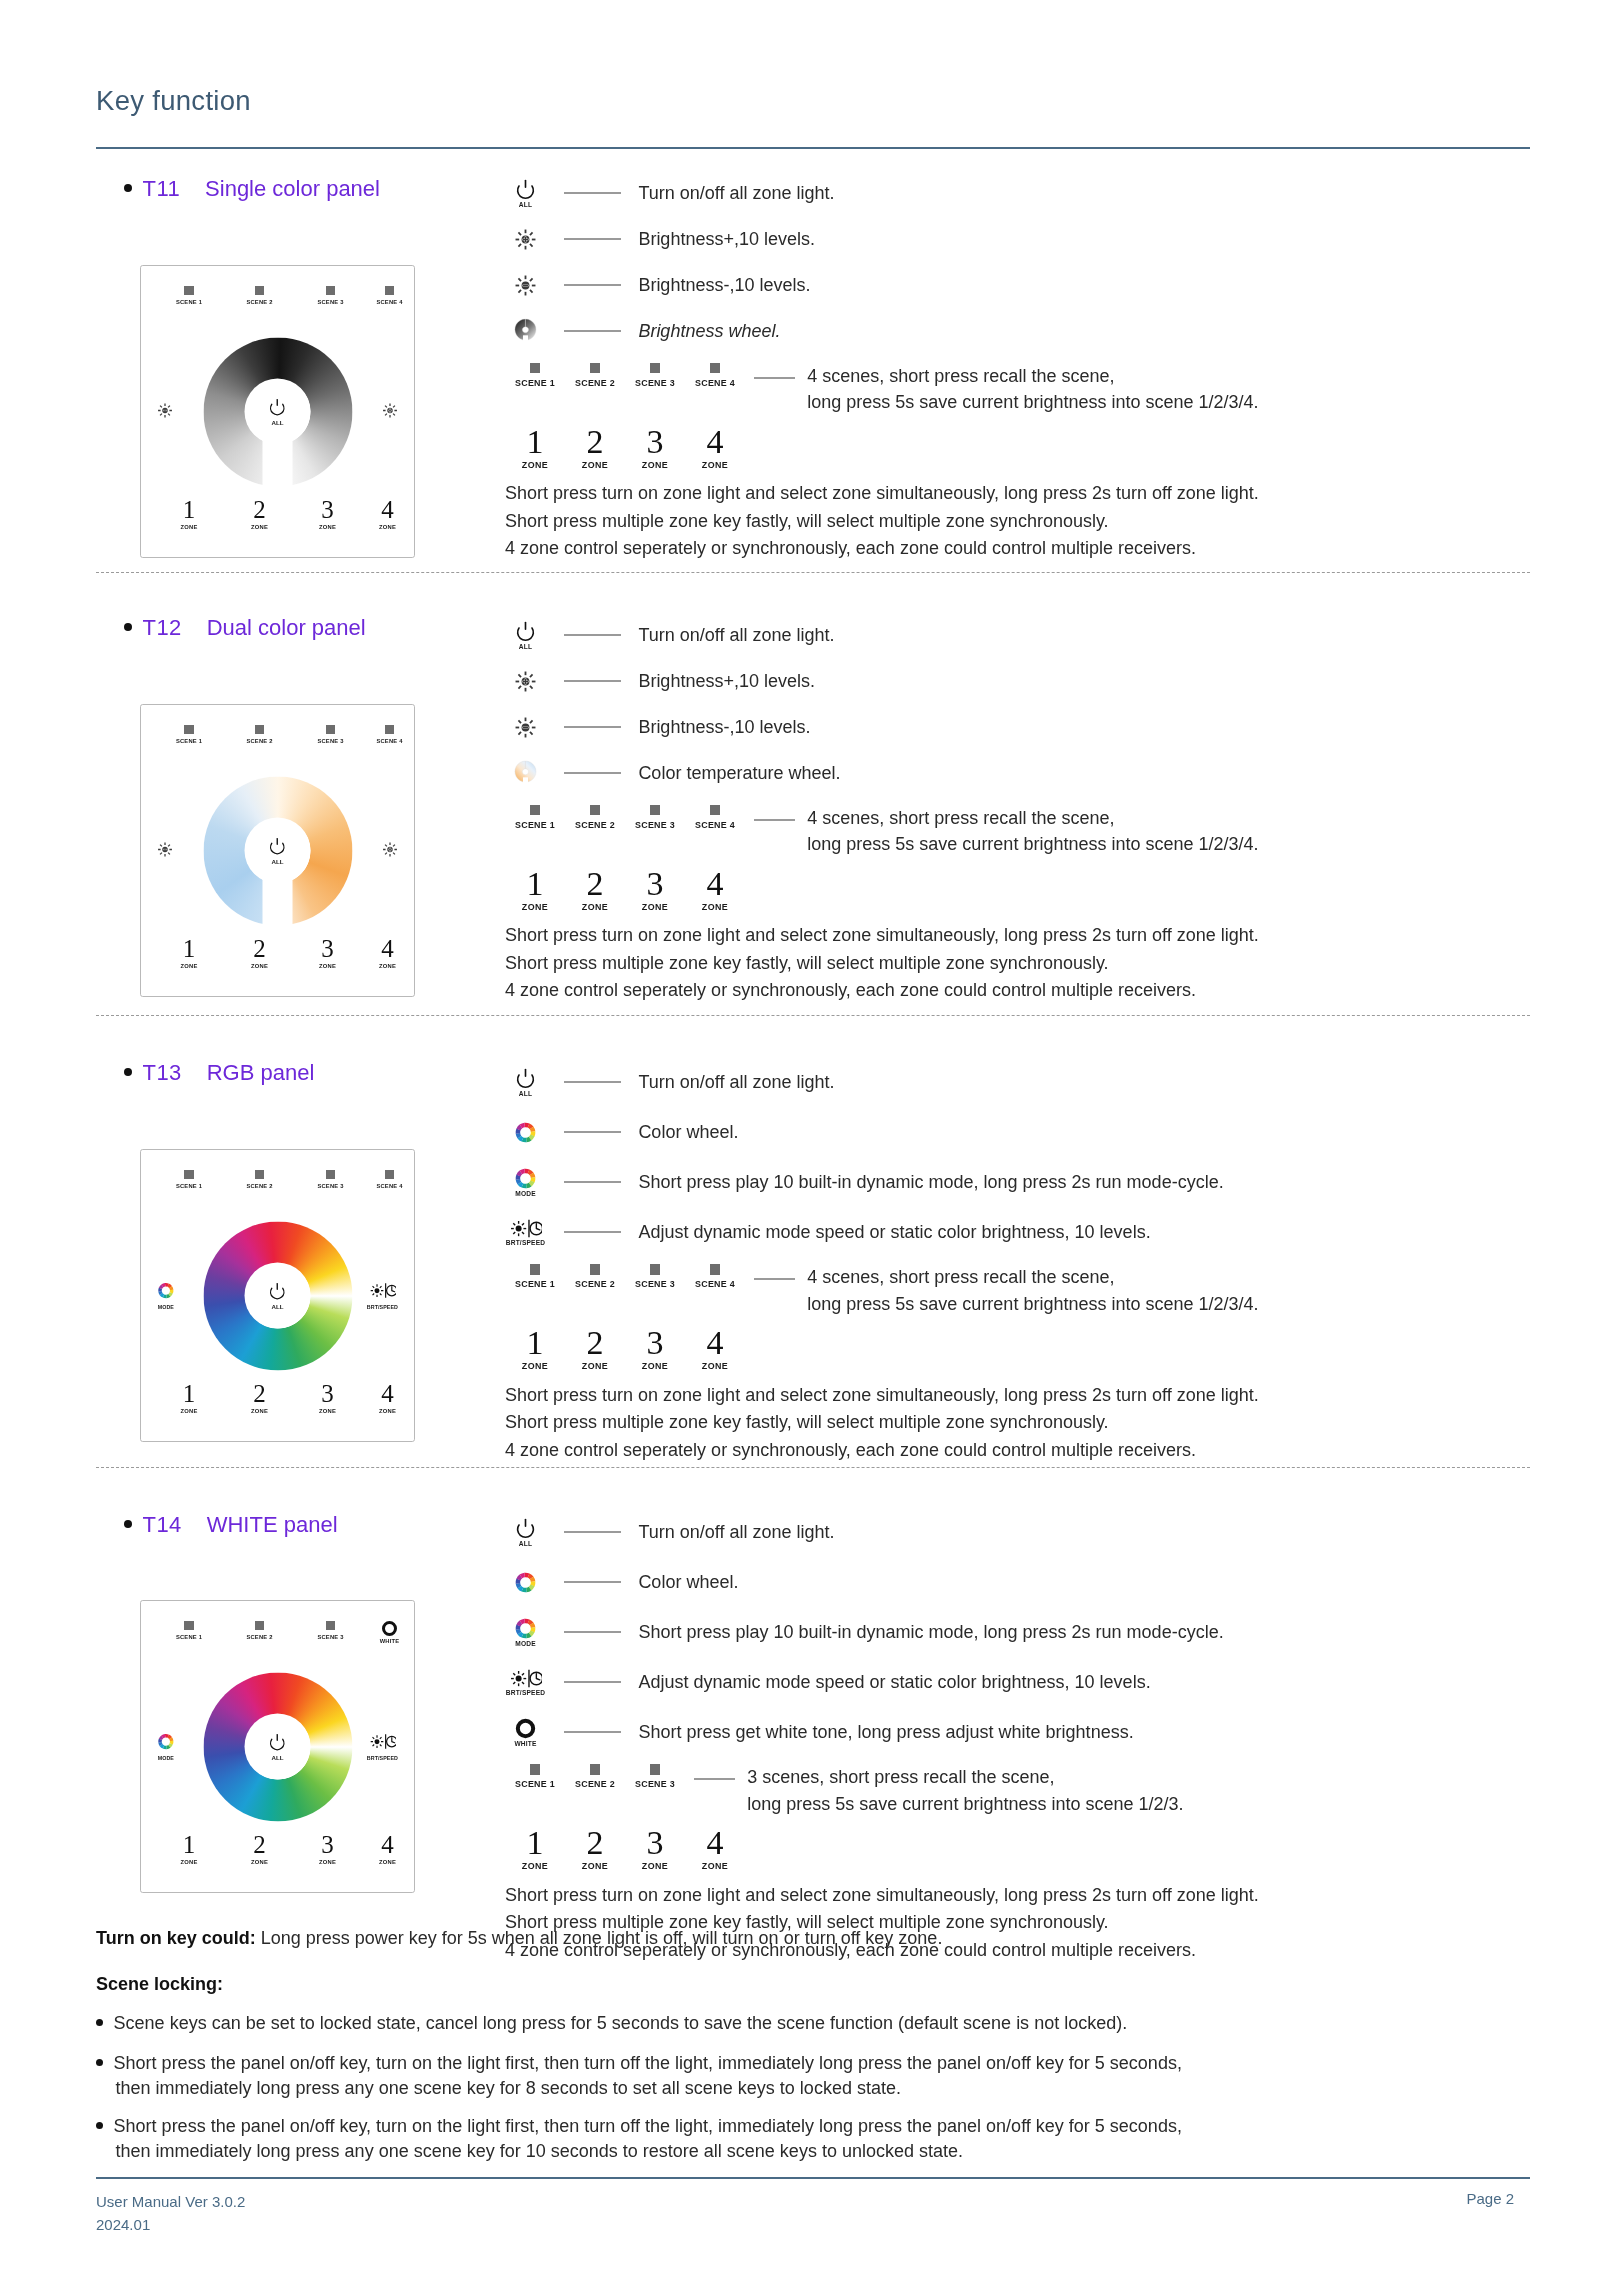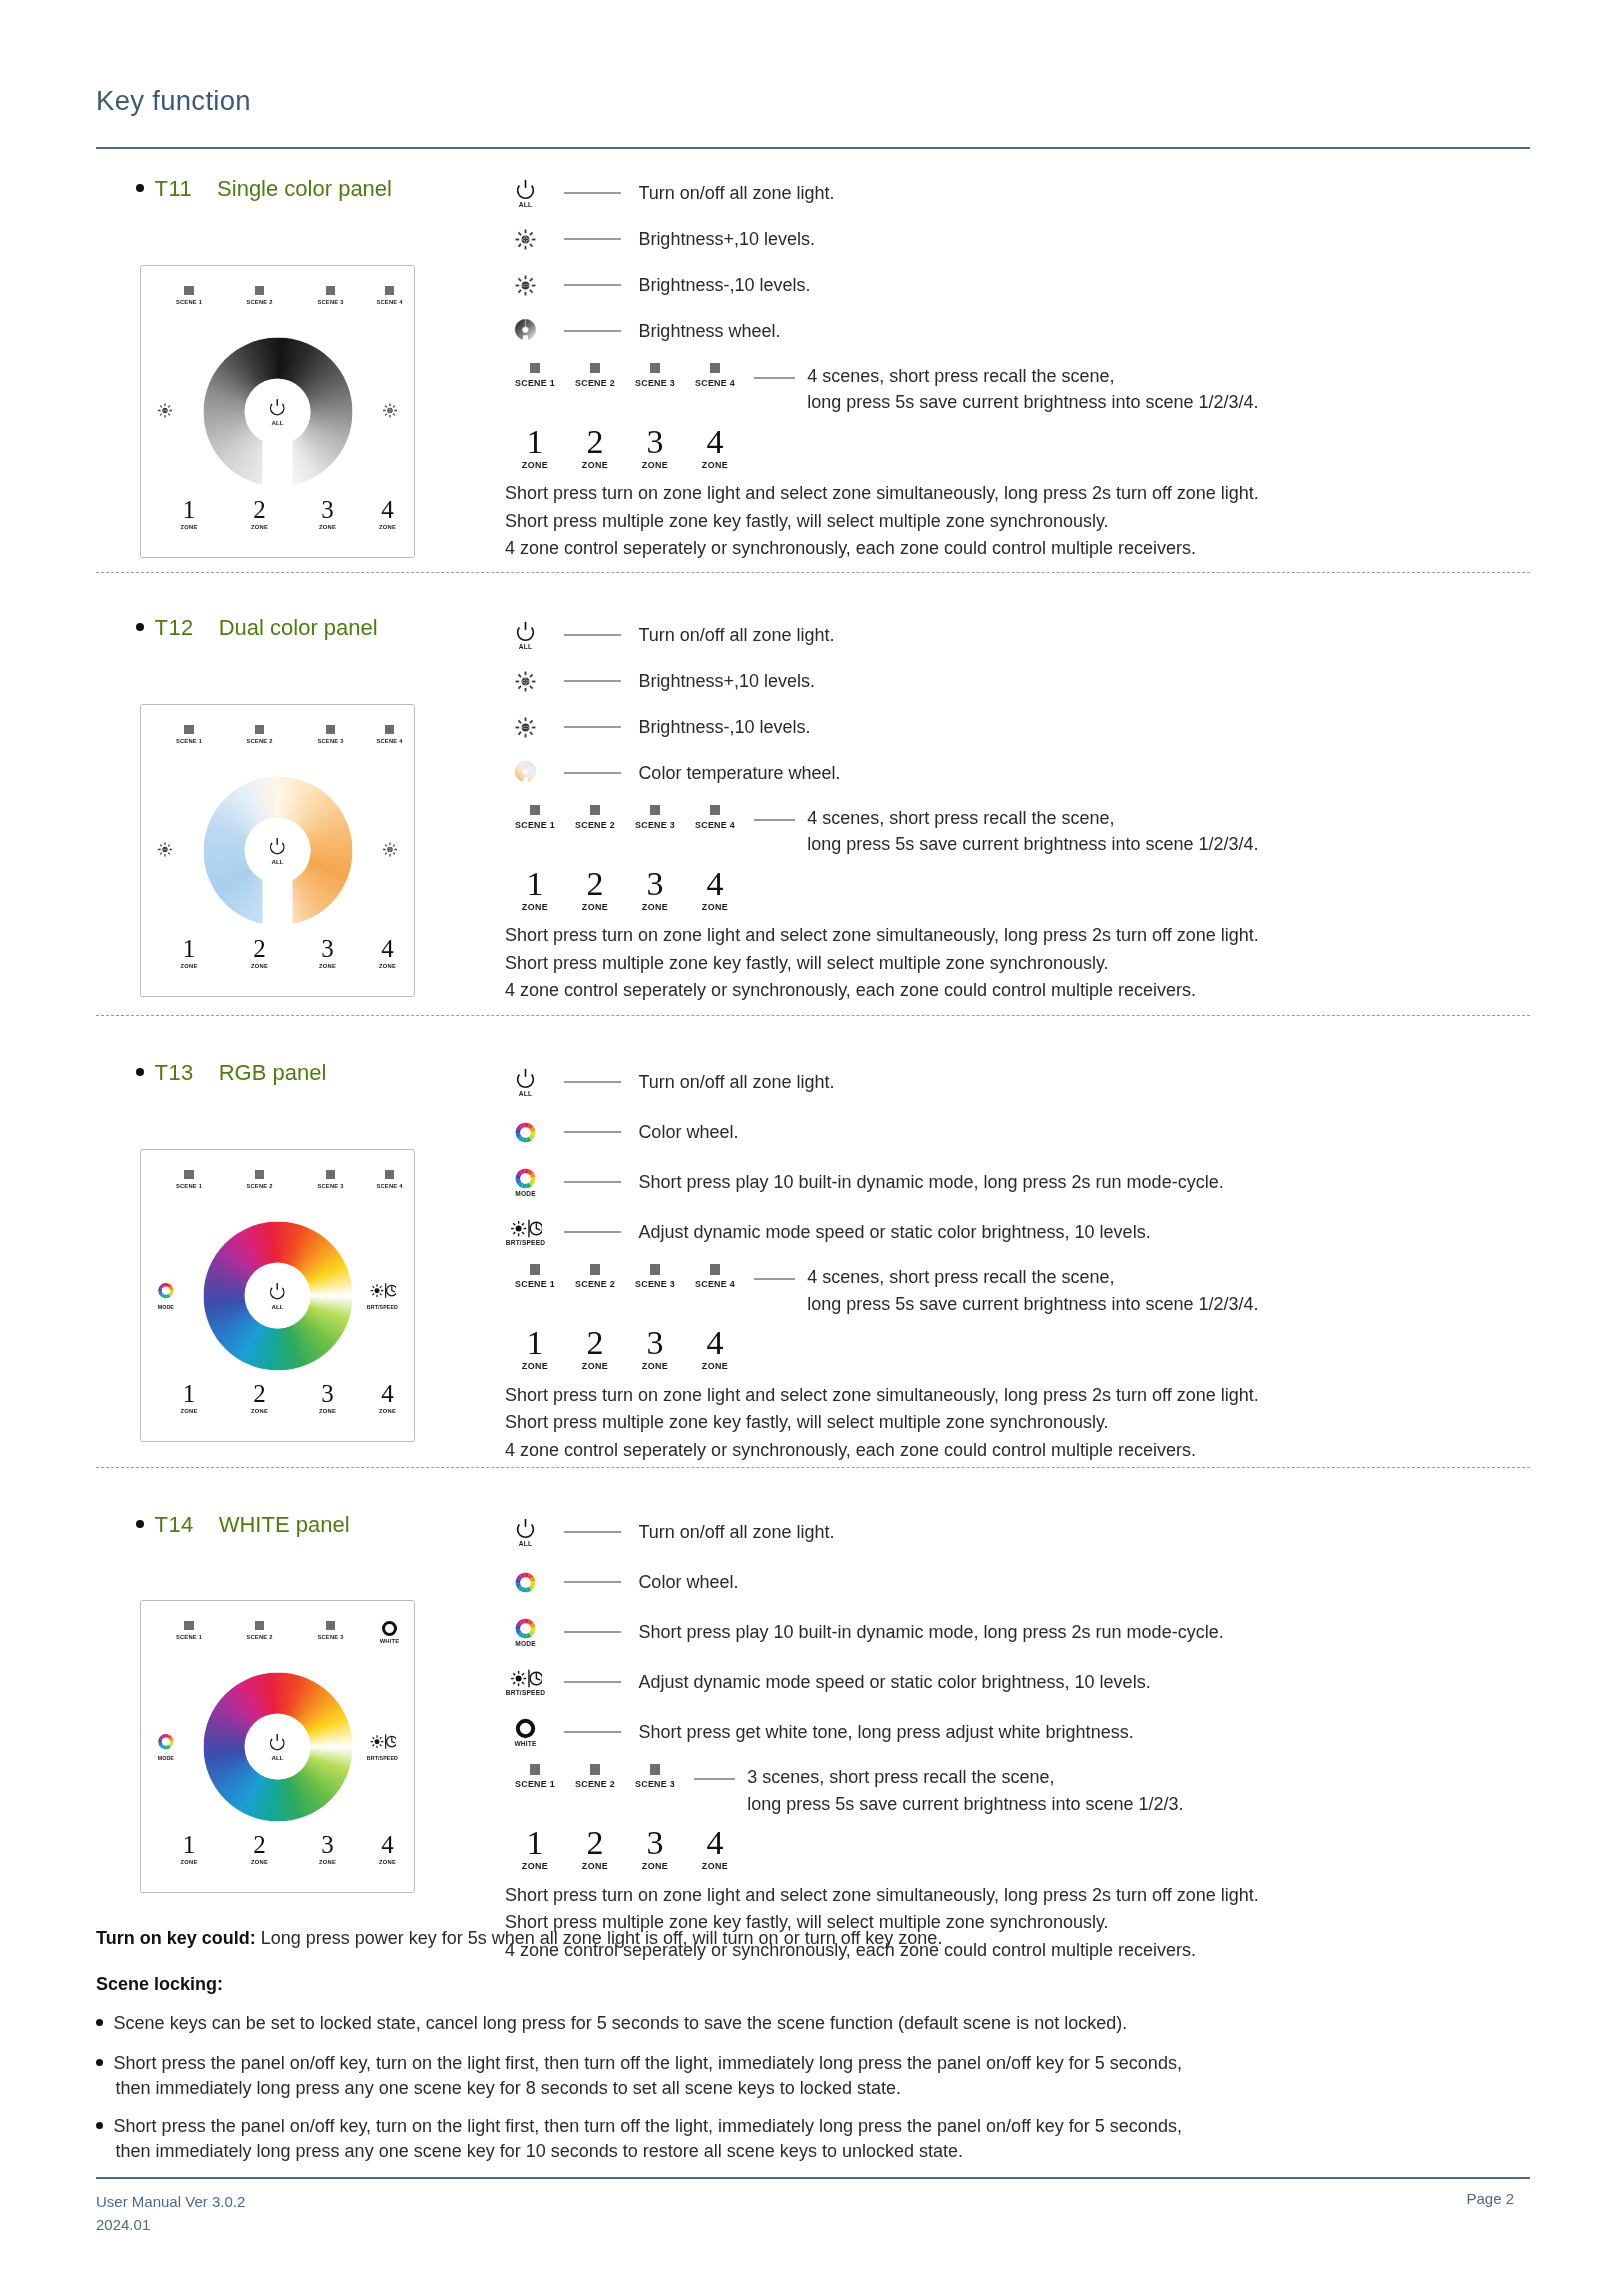--- a/index.html
+++ b/index.html
@@ -18,22 +18,22 @@
   .hdr-title {
     position:absolute; left:96px; top:85px;
     font-size:27.5px; color:#3d5a73; letter-spacing:0.3px;
     font-weight:400;
   }
   .hdr-rule {
     position:absolute; left:96px; top:147px; width:1434px; height:1.8px;
     background:#4a6b86;
   }
   .sec-label {
-    position:absolute; left:136px;
-    font-size:22px; color:#4d7c0f; white-space:nowrap;
+    position:absolute; left:124px;
+    font-size:22px; color:#6d28d9; white-space:nowrap;
   }
   .sec-label .bullet {
     display:inline-block; width:8px; height:8px; border-radius:50%;
     background:#111; vertical-align:middle; margin-right:10.6px; margin-bottom:3.5px;
   }
   .sec-label .code { letter-spacing:0.4px; }
   .sec-label .name { margin-left:25px; }
 
   
   .divider {
@@ -320,21 +320,21 @@
                 <line x1="12.00" y1="5.40" x2="12.00" y2="1.60" stroke="#3a3a3a" stroke-width="1.9" stroke-linecap="butt"></line>
                 <line x1="16.67" y1="7.33" x2="19.35" y2="4.65" stroke="#3a3a3a" stroke-width="1.9" stroke-linecap="butt"></line>
                 <rect x="8.9" y="11.1" width="6.2" height="1.8" fill="#fff"></rect>
                 <rect x="9.4" y="11.45" width="5.2" height="1.1" fill="#3a3a3a"></rect>
               </svg>
             </span>
           </div>
           <div class="fn-dash"></div>
           <div class="fn-text">Brightness-,10 levels.</div>
         </div>
-        <div class="fn-row" style="height: 46px;">
+        <div class="fn-row" style="height: 46px; font-style: italic;">
           <div class="fn-icon">
             <span style="display: inline-block; line-height: 0;">
               <svg width="23" height="27" viewBox="0 0 24 28">
                 <defs>
                   <linearGradient id="bwg" x1="0" y1="0" x2="1" y2="1">
                     <stop offset="0%" stop-color="#151515"></stop>
                     <stop offset="55%" stop-color="#7d7d7d"></stop>
                     <stop offset="100%" stop-color="#fbfbfb"></stop>
                   </linearGradient>
                 </defs>

